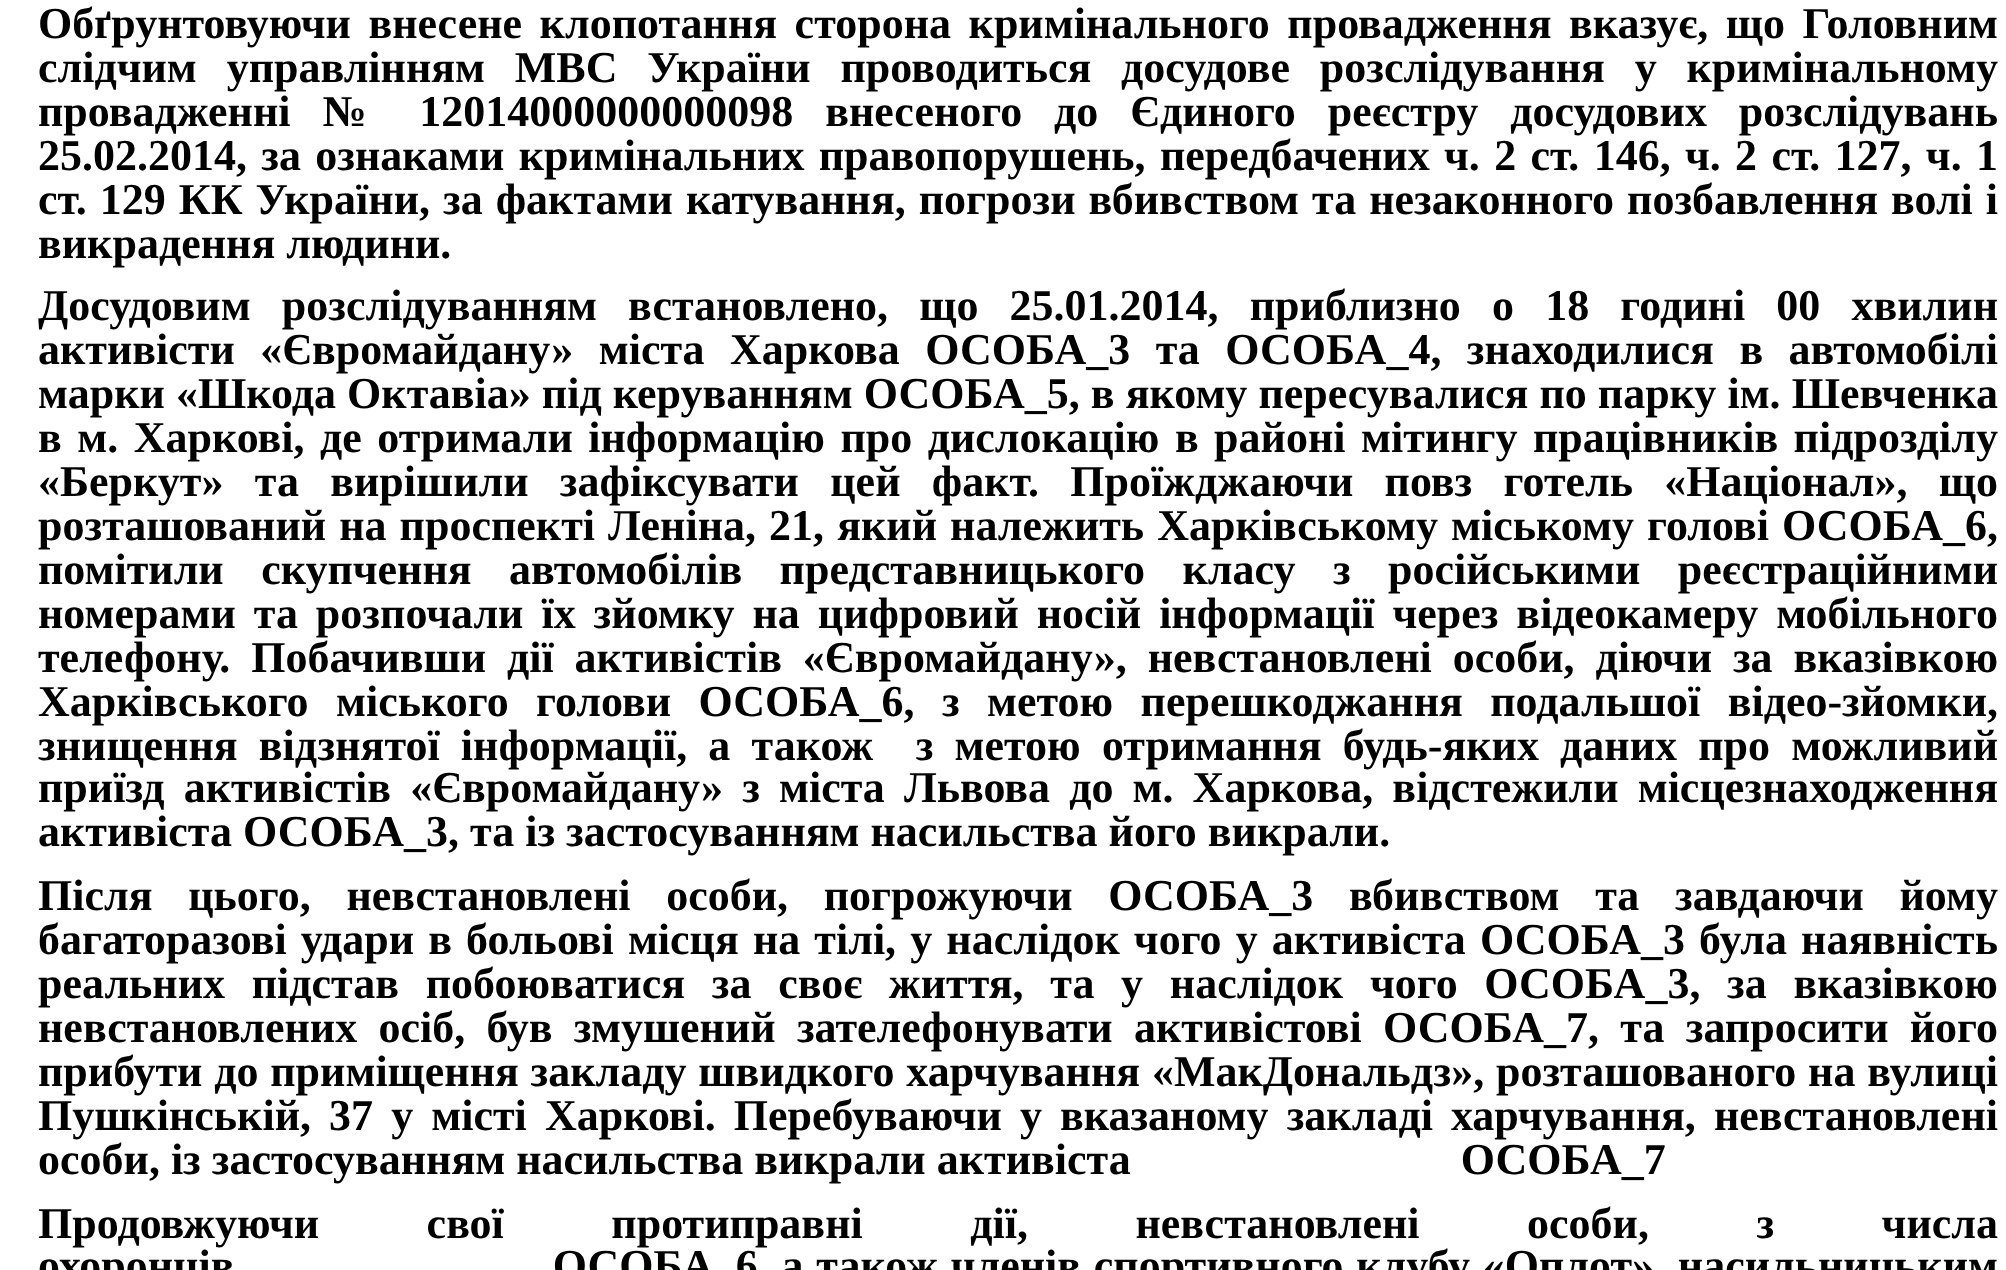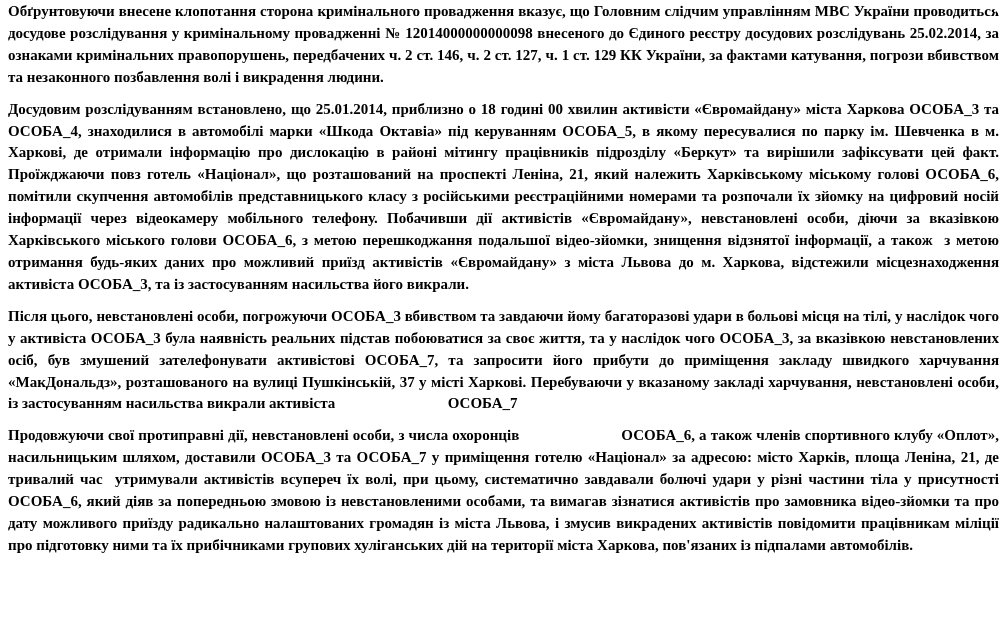--- a/index.html
+++ b/index.html
@@ -4,29 +4,28 @@
 <style>
   html, body {
     margin: 0;
     padding: 0;
     background: #ffffff;
   }
   .doc {
     width: 1003px;
     height: 635px;
     box-sizing: border-box;
-    padding: 1px 4px 0 8px;
+    padding: 1px 4px 0 19px;
     color: #000000;
     font-family: "Liberation Serif", "DejaVu Serif", serif;
     font-weight: 700;
-    font-size: 15px;
+    font-size: 22px;
     line-height: 21.9px;
     text-align: justify;
     overflow: hidden;
-    border-radius: 30px;
   }
   .para {
     margin: 0 0 10px 0;
     text-indent: 0;
   }
 </style>
 </head>
 <body>
 
 <main class="doc">

